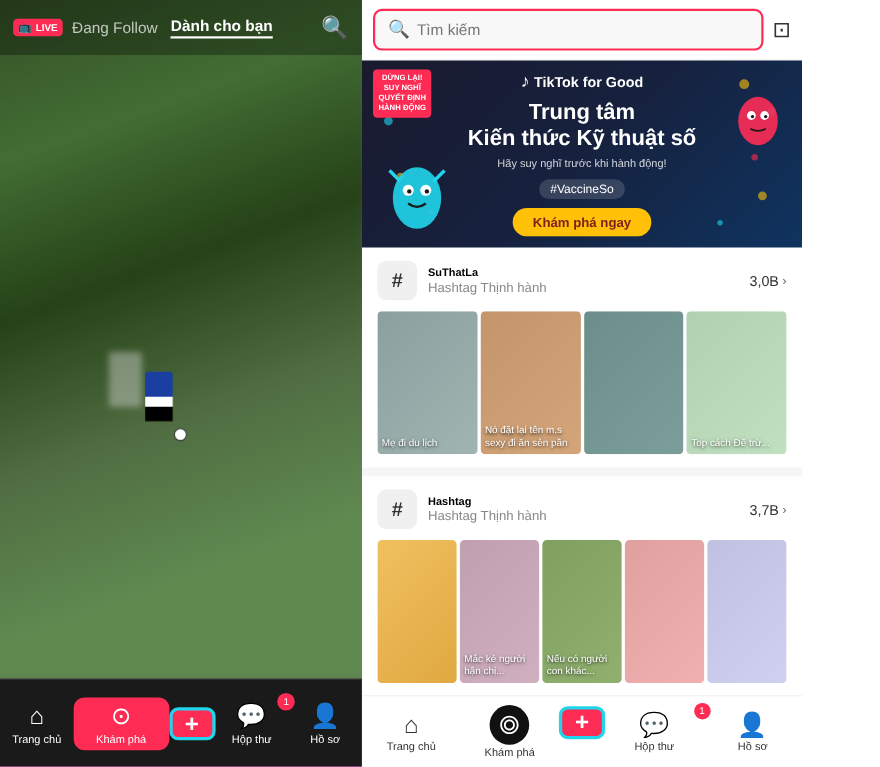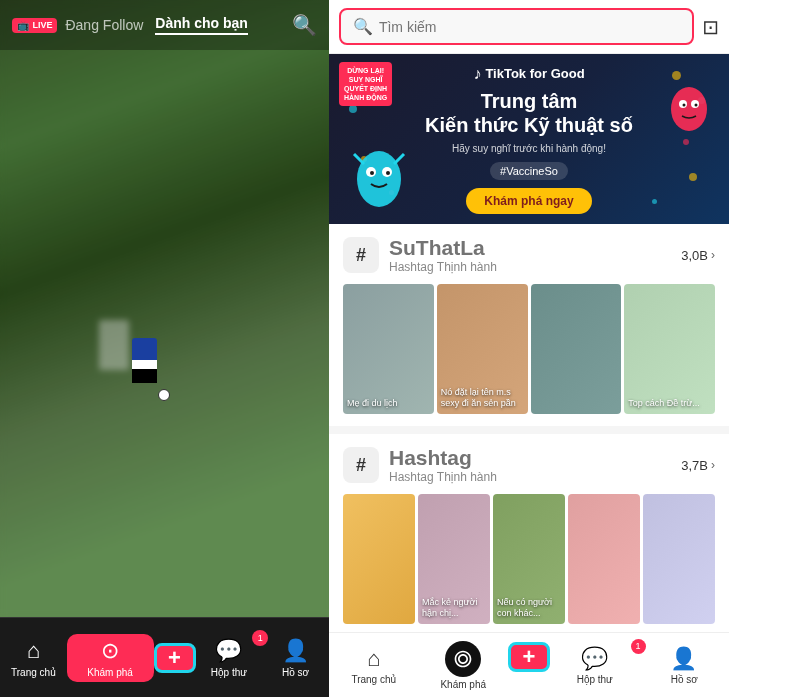--- a/index.html
+++ b/index.html
@@ -377,23 +377,23 @@
       border-radius: 8px;
       display: flex;
       align-items: center;
       justify-content: center;
       font-size: 18px;
       font-weight: bold;
       color: #333;
     }
 
     .hashtag-name {
-      font-size: 21px;
-      font-weight: bold;
-      color: #737373;
+      font-size: 10px;
+      font-weight: bold;
+      color: #000000;
     }
 
     .hashtag-sub {
       font-size: 12px;
       color: #888;
     }
 
     .hashtag-count {
       display: flex;
       align-items: center;

